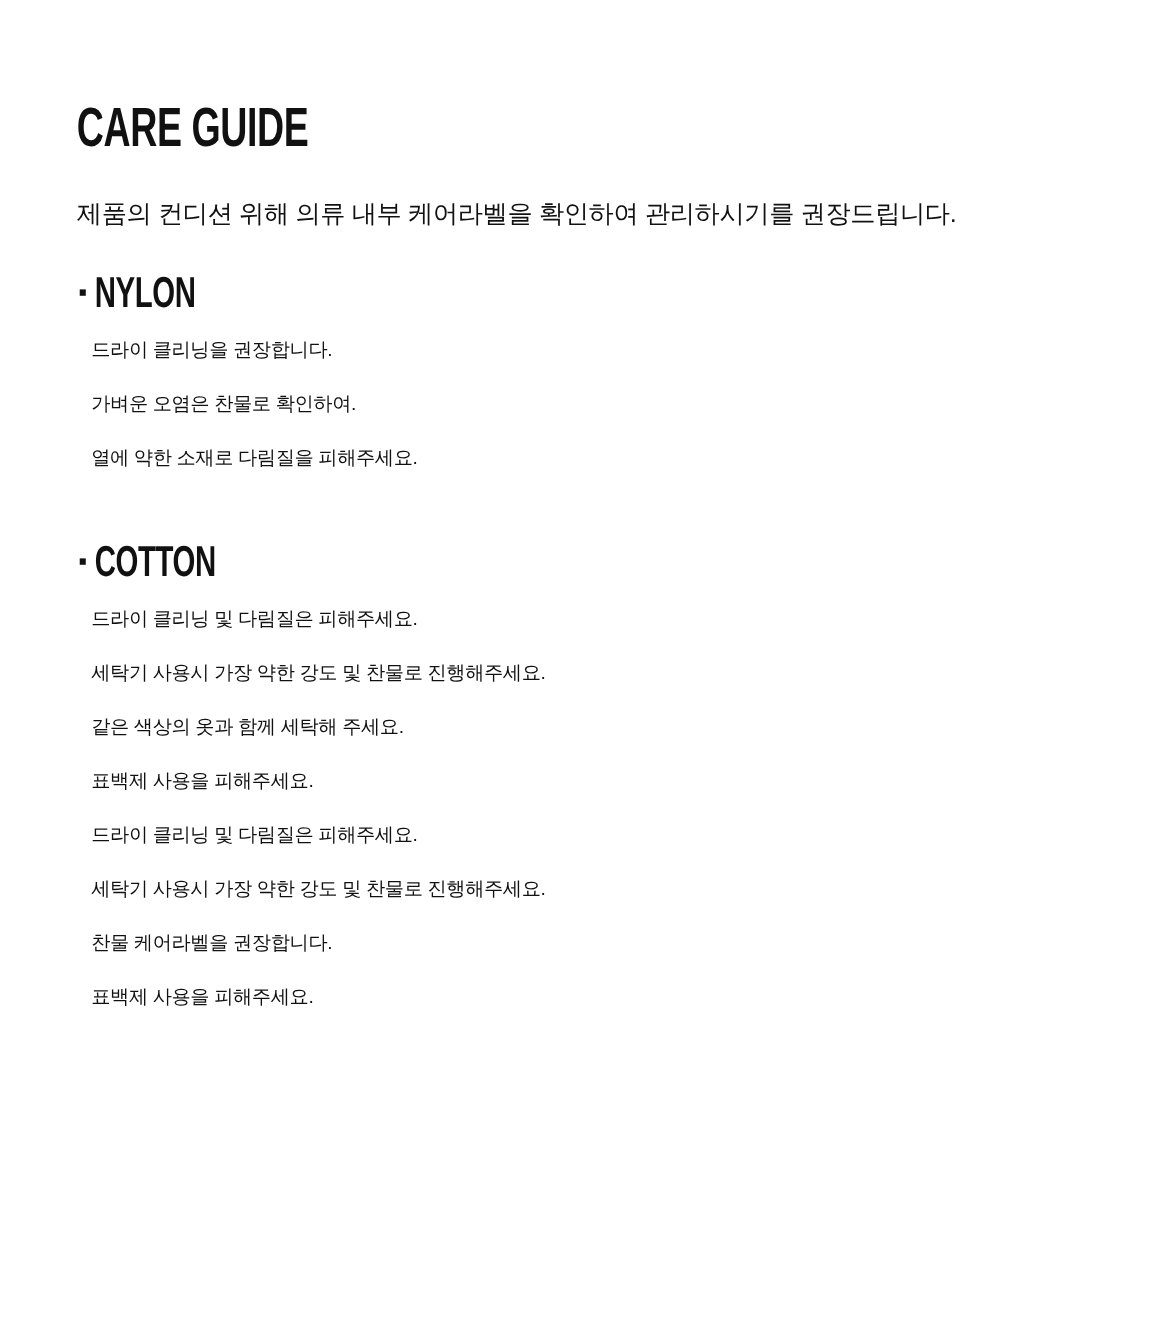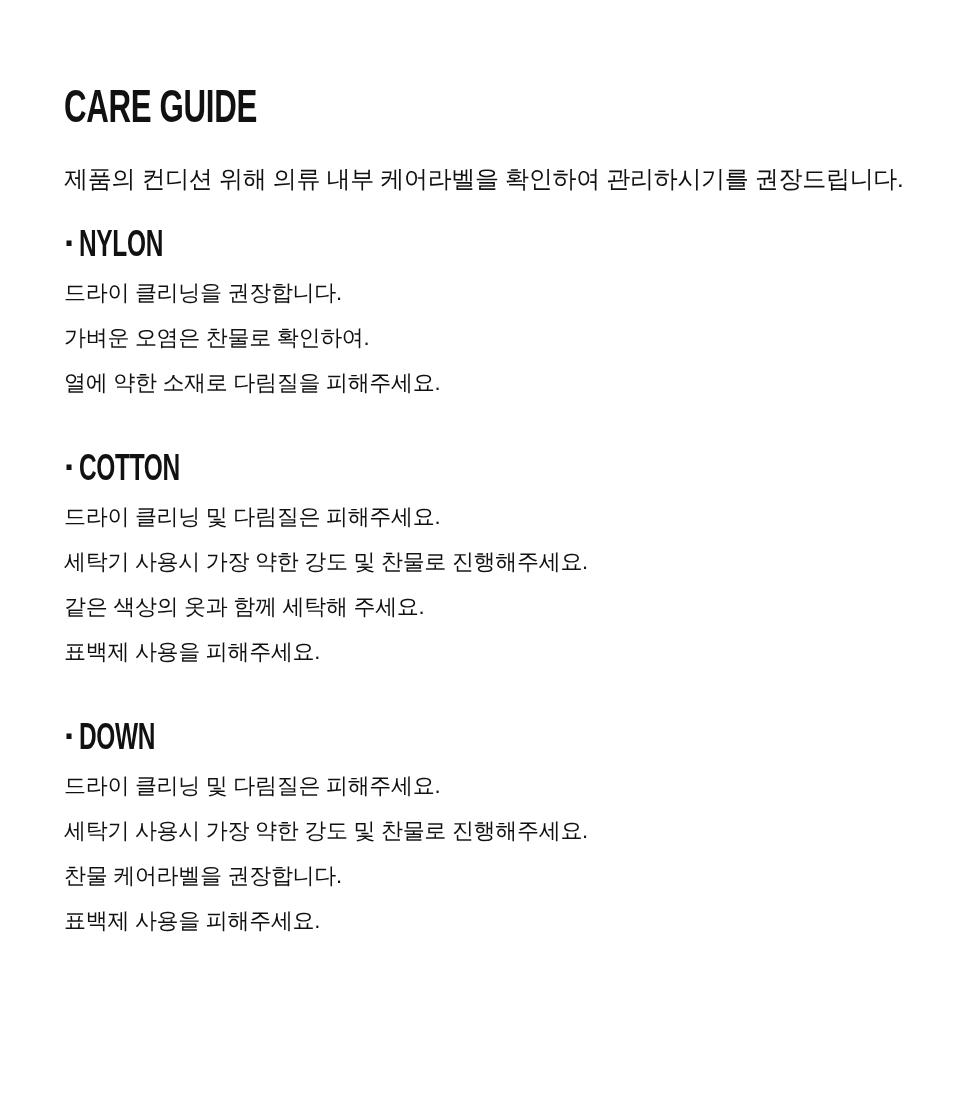--- a/index.html
+++ b/index.html
@@ -23,21 +23,21 @@
     font-size: 46px;
     line-height: 46px;
     font-weight: 700;
     letter-spacing: -0.5px;
     white-space: nowrap;
     transform: scaleX(0.68);
     transform-origin: left center;
   }
   .intro {
     margin: 38px 0 0 0;
-    font-size: 24px;
+    font-size: 21px;
     line-height: 24px;
     font-weight: 500;
     letter-spacing: -0.3px;
   }
   .care-section h2 {
     margin: 57px 0 0 0;
     font-size: 36px;
     line-height: 34px;
     font-weight: 700;
     white-space: nowrap;
@@ -47,22 +47,22 @@
     display: inline-block;
     margin-right: 3px;
   }
   .care-section h2 .section-name {
     display: inline-block;
     letter-spacing: -0.5px;
     transform: scaleX(0.68);
     transform-origin: left center;
   }
   .care-section .line {
-    margin: 0 0 22px 0;
-    font-size: 22px;
+    margin: 0 0 22px 12px;
+    font-size: 16px;
     line-height: 23px;
     font-weight: 500;
     letter-spacing: -0.3px;
   }
   .care-section .line:first-of-type { margin-top: 20px; }
 </style>
 </head>
 <body>
 
 <div class="page">
@@ -84,22 +84,19 @@
     <h2>
       <span class="bullet">·</span><span class="section-name">COTTON</span>
     </h2>
     <p class="line">드라이 클리닝 및 다림질은 피해주세요.</p>
     <p class="line">세탁기 사용시 가장 약한 강도 및 찬물로 진행해주세요.</p>
     <p class="line">같은 색상의 옷과 함께 세탁해 주세요.</p>
     <p class="line">표백제 사용을 피해주세요.</p>
   </section>
 
   <section class="care-section">
-    <h2>
-      <span class="bullet">·</span><span class="section-name">DOWN</span>
-    </h2>
     <p class="line">드라이 클리닝 및 다림질은 피해주세요.</p>
     <p class="line">세탁기 사용시 가장 약한 강도 및 찬물로 진행해주세요.</p>
     <p class="line">찬물 케어라벨을 권장합니다.</p>
     <p class="line">표백제 사용을 피해주세요.</p>
   </section>
 
 </div>
 
 </body></html>

